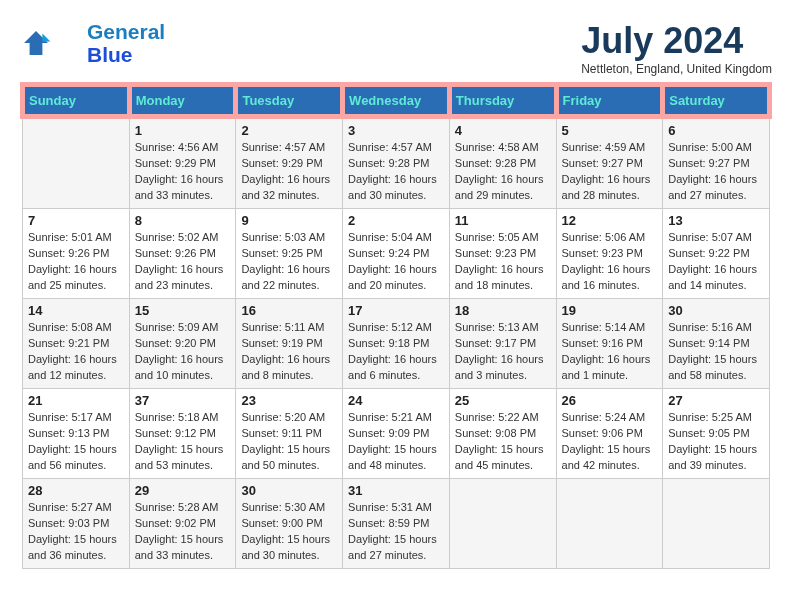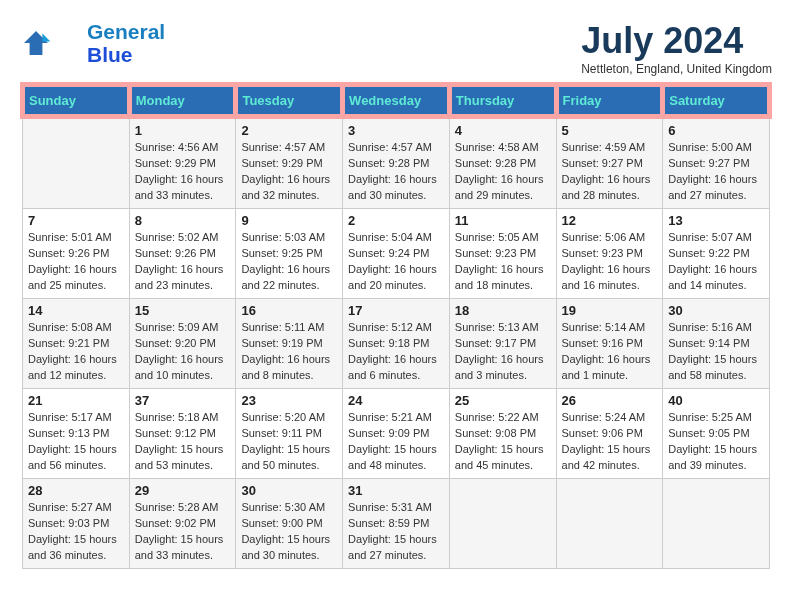--- a/index.html
+++ b/index.html
@@ -225,21 +225,21 @@
         </td>
         <td>
           <span class="day-number">25</span>
           <div class="day-info">Sunrise: 5:22 AM<br>Sunset: 9:08 PM<br>Daylight: 15 hours and 45 minutes.</div>
         </td>
         <td>
           <span class="day-number">26</span>
           <div class="day-info">Sunrise: 5:24 AM<br>Sunset: 9:06 PM<br>Daylight: 15 hours and 42 minutes.</div>
         </td>
         <td>
-          <span class="day-number">40</span>
+          <span class="day-number">27</span>
           <div class="day-info">Sunrise: 5:25 AM<br>Sunset: 9:05 PM<br>Daylight: 15 hours and 39 minutes.</div>
         </td>
       </tr>
       <tr>
         <td>
           <span class="day-number">28</span>
           <div class="day-info">Sunrise: 5:27 AM<br>Sunset: 9:03 PM<br>Daylight: 15 hours and 36 minutes.</div>
         </td>
         <td>
           <span class="day-number">29</span>

